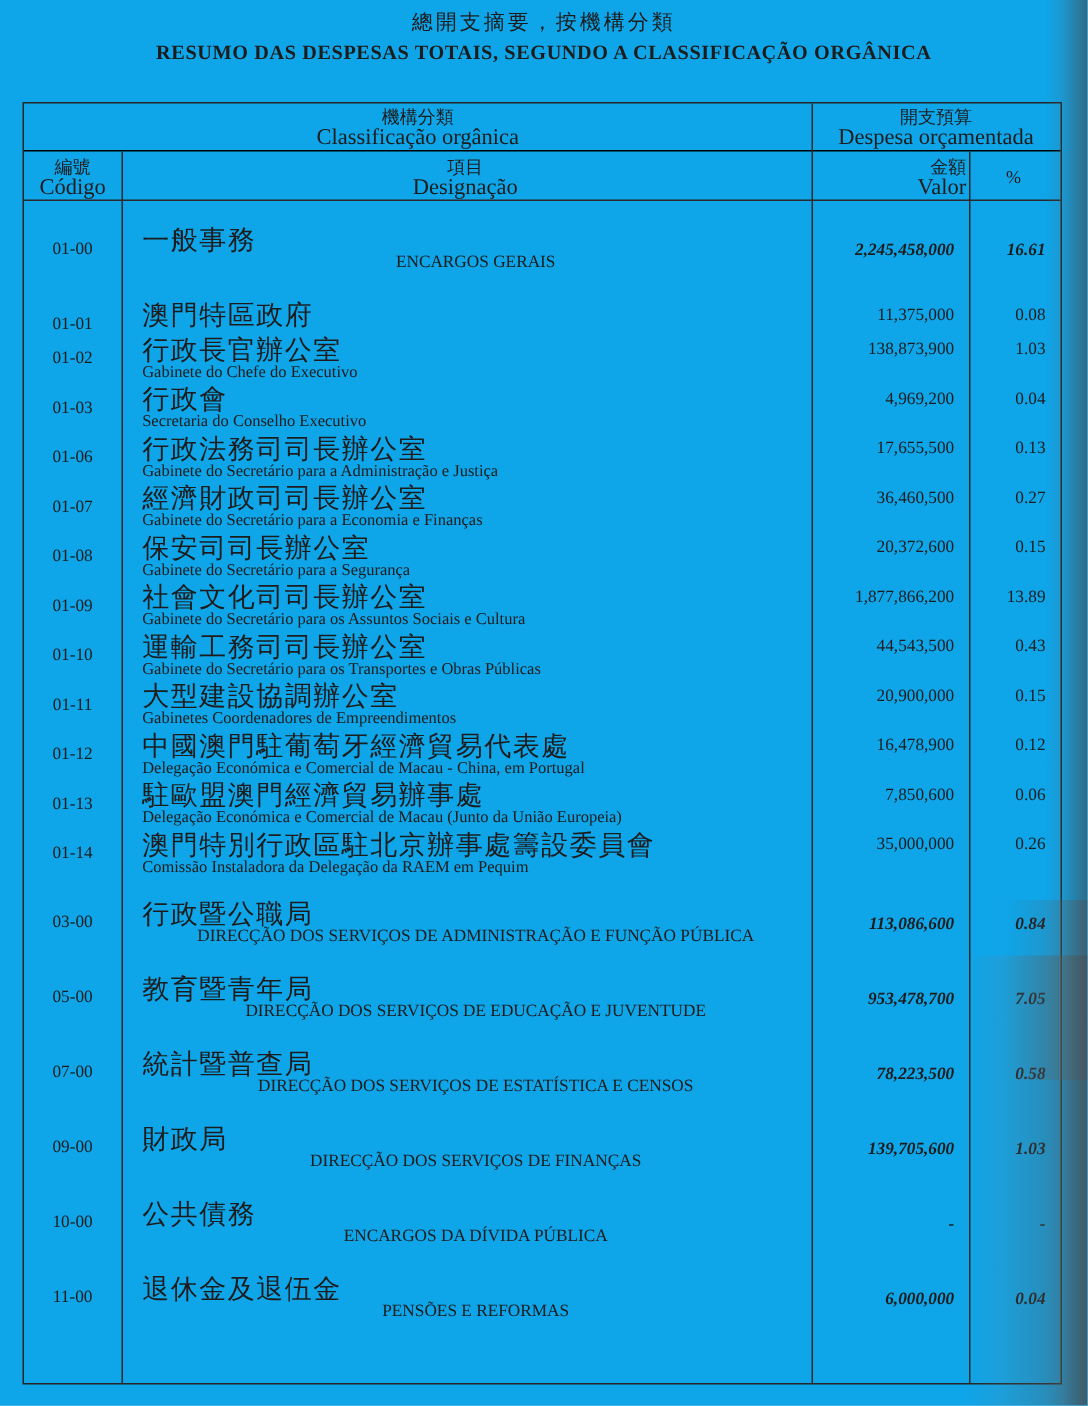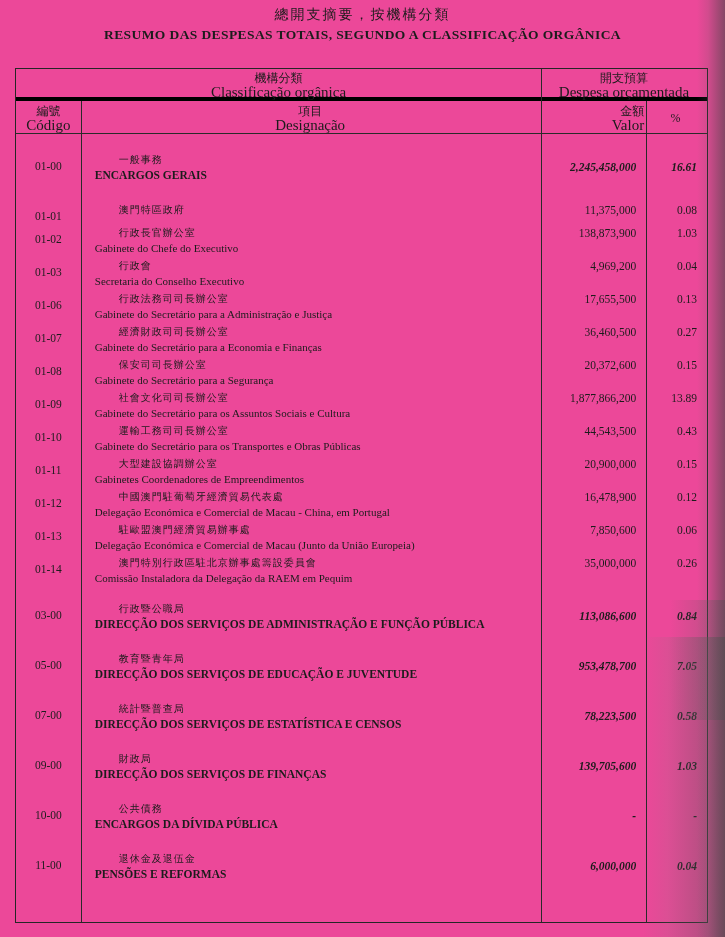--- a/index.html
+++ b/index.html
@@ -4,21 +4,21 @@
 <style>
   html, body { margin: 0; padding: 0; }
   body {
     font-family: "Liberation Serif", "DejaVu Serif", serif;
     background: #e8e8e6;
   }
   .page {
     position: relative;
     width: 725px;
     height: 937px;
-    background: #ec4899;
+    background: #0ea5e9;
     color: #1c1c1c;
     overflow: hidden;
   }
 
   
   .title-zh {
     text-align: center;
     font-size: 14px;
     letter-spacing: 2px;
     padding-top: 6px;
@@ -43,21 +43,21 @@
   }
   .vline { position: absolute; width: 1px; background: #2a2a2a; }
   .vline.v-code   { left: 65px;  top: 32px; bottom: 0; }
   .vline.v-valor  { left: 525px; top: 0;    bottom: 0; }
   .vline.v-pct    { left: 630px; top: 32px; bottom: 0; }
 
   
   .thead1 {
     display: flex;
     height: 32px;
-    border-bottom: 4px solid #000000;
+    border-bottom: 1px solid #000000;
     box-sizing: border-box;
   }
   .thead1 .h-org { width: 525px; text-align: center; }
   .thead1 .h-budget { flex: 1; text-align: center; }
   .h-zh { font-size: 12px; line-height: 16px; padding-top: 1px; }
   .h-pt { font-size: 15px; line-height: 13px; }
 
   
   .thead2 {
     display: flex;
@@ -88,23 +88,23 @@
     text-align: center;
     font-size: 11.5px;
     padding-top: 8px;
     box-sizing: border-box;
   }
   .c-desig {
     width: 460px;
     padding-left: 14px;
     box-sizing: border-box;
   }
-  .c-desig .zh { font-size: 10px; line-height: 16px; letter-spacing: 1px; margin-left: 24px; }
+  .c-desig .zh { font-size: 18px; line-height: 16px; letter-spacing: 1px; }
   .c-desig .pt { font-size: 11px;  line-height: 14px; }
-  .row.major .c-desig .pt { font-weight: bold; font-size: 11.5px; }
+  .row.major .c-desig .pt { font-weight: normal; font-size: 11.5px; text-align: center; }
 
   .c-valor {
     width: 105px;
     text-align: right;
     padding-right: 8px;
     box-sizing: border-box;
     font-size: 11.5px;
     line-height: 16px;
   }
   .c-pct {

